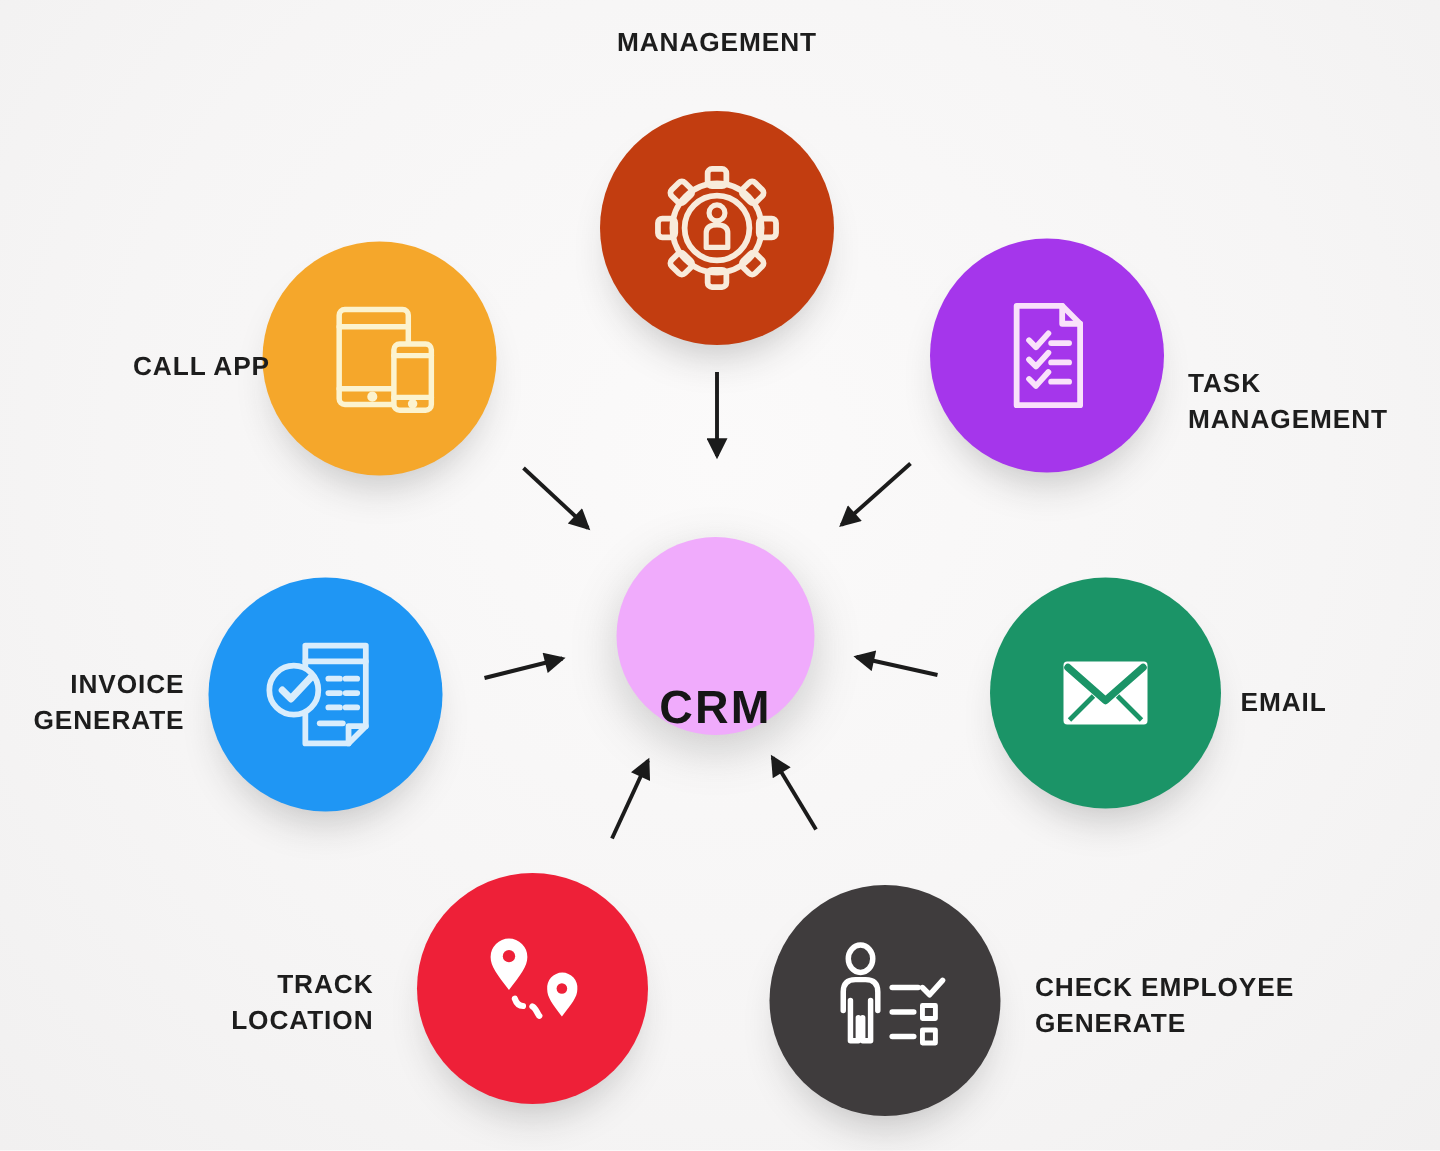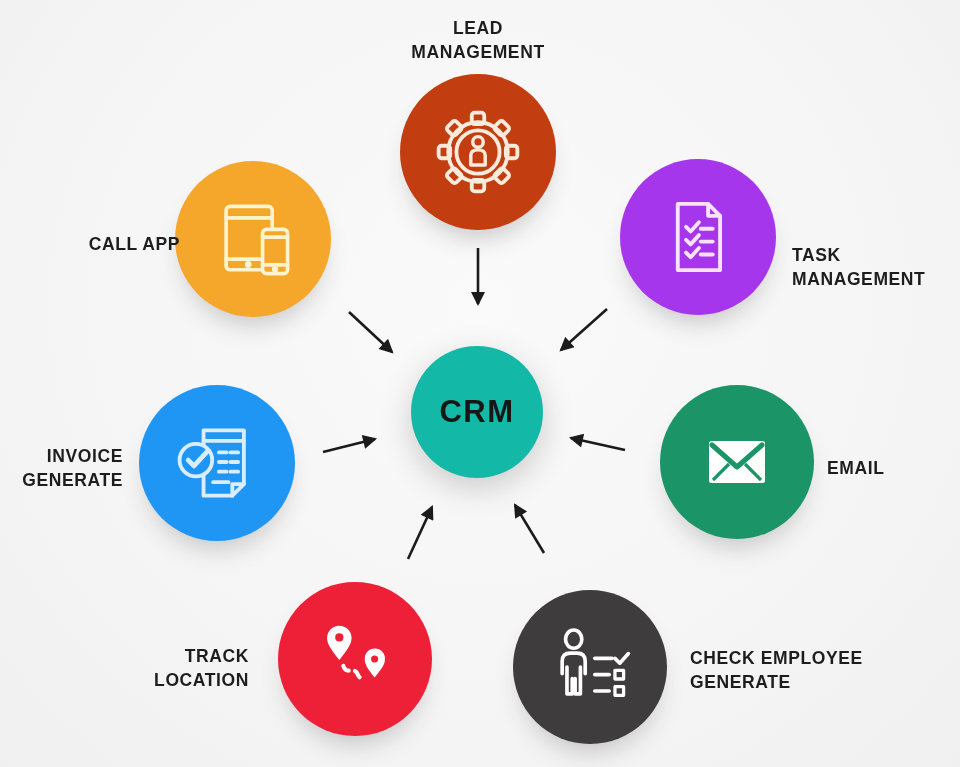--- a/index.html
+++ b/index.html
@@ -16,22 +16,22 @@
   }
   .node svg{display:block;}
   .node-lead    {left:400px;top: 74px;width:156px;height:156px;}
   .node-task    {left:620px;top:159px;width:156px;height:156px;}
   .node-email   {left:660px;top:385px;width:154px;height:154px;}
   .node-check   {left:513px;top:590px;width:154px;height:154px;}
   .node-track   {left:278px;top:582px;width:154px;height:154px;}
   .node-invoice {left:139px;top:385px;width:156px;height:156px;}
   .node-call    {left:175px;top:161px;width:156px;height:156px;}
   .center-node{
-    position:absolute;left:411px;top:346px;width:132px;height:132px;border-radius:50%;
-    background:#14b8a6;display:flex;align-items:center;justify-content:center;
+    position:absolute;left:411px;top:358px;width:132px;height:132px;border-radius:50%;
+    background:#f0abfc;display:flex;align-items:flex-end;justify-content:center;
     box-shadow:0 10px 30px rgba(90,90,90,.28);
   }
   .center-label{
     font-size:31px;font-weight:bold;letter-spacing:1.5px;color:#161616;
   }
   .label{
     position:absolute;font-weight:bold;font-size:17.5px;line-height:24px;
     letter-spacing:.6px;color:#1d1d1d;
   }
   .label span{display:block;}
@@ -176,21 +176,20 @@
       <line x1="60" y1="77" x2="86" y2="77"></line>
       <circle cx="73" cy="81.5" r="1.4" fill="currentColor"></circle>
     </svg>
   </div>
 
   <div class="center-node">
     <span class="center-label">CRM</span>
   </div>
 
   <div class="label label-lead">
-    <span>LEAD</span>
     <span>MANAGEMENT</span>
   </div>
   <div class="label label-task">
     <span>TASK</span>
     <span>MANAGEMENT</span>
   </div>
   <div class="label label-email">
     <span>EMAIL</span>
   </div>
   <div class="label label-check">

